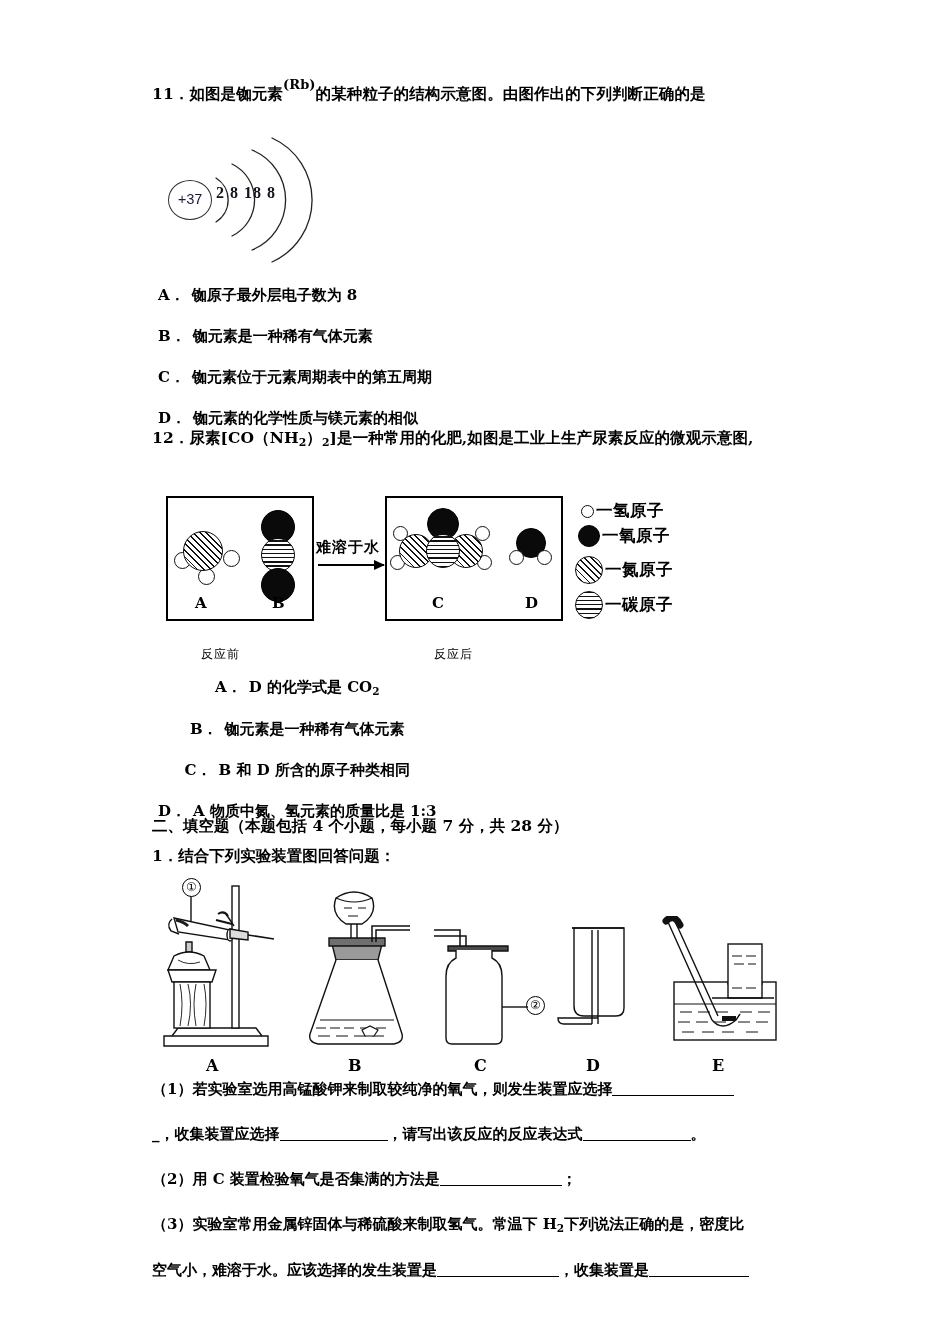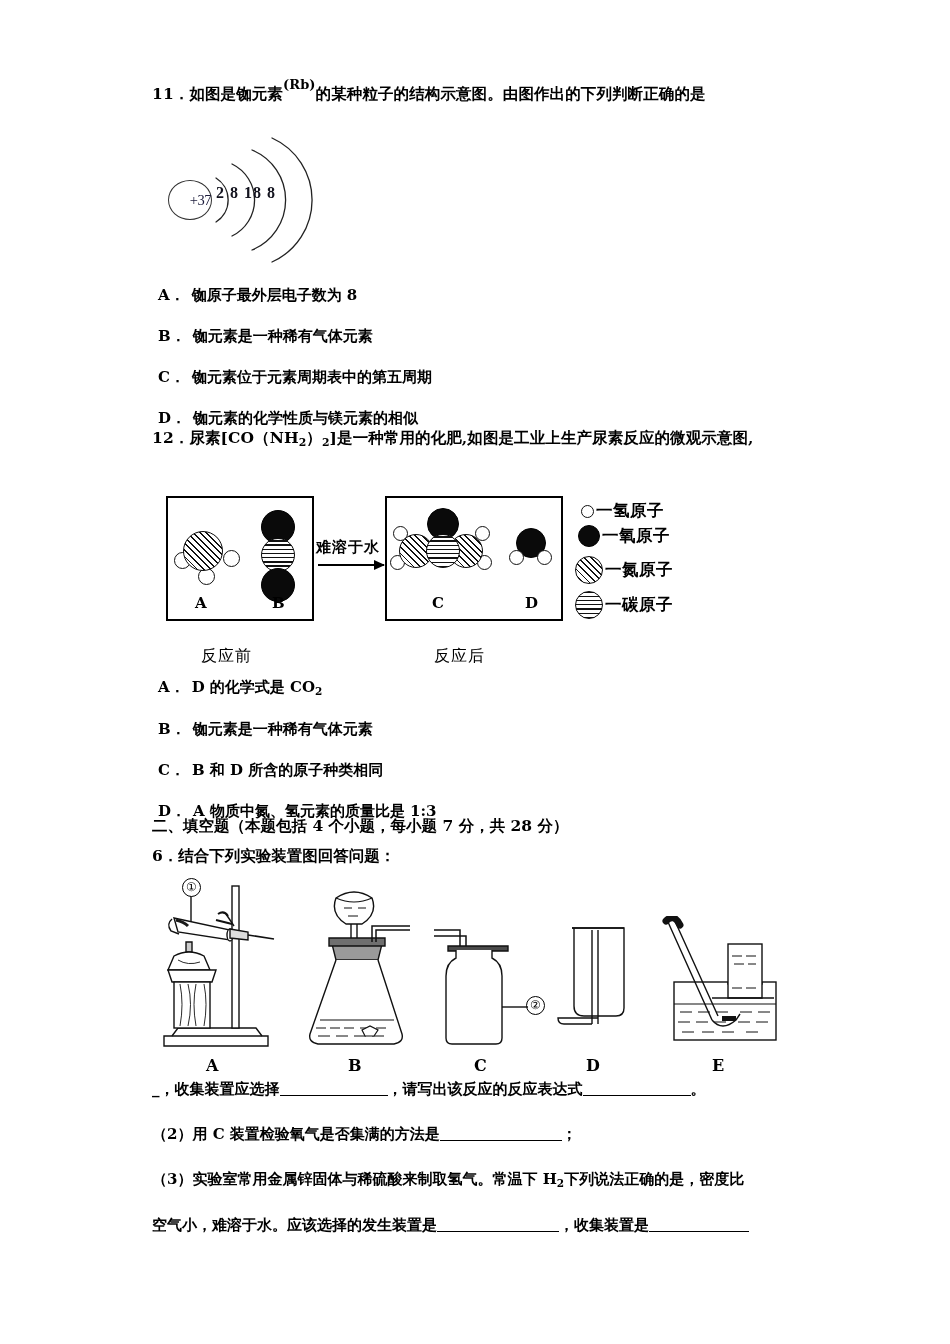--- a/index.html
+++ b/index.html
@@ -65,23 +65,23 @@
     height: 140px;
   }
   #atom-diagram .nucleus {
     position: absolute;
     left: 8px; top: 50px;
     width: 44px; height: 40px;
     border: 1.4px solid #333;
     border-radius: 50%;
     box-sizing: border-box;
     font-size: 14.5px;
-    font-family: Liberation Serif, serif;
+    font-family: Liberation Mono, monospace;
     color: #1a1a3a;
-    text-align: right;
+    text-align: center;
     line-height: 38px;
     letter-spacing: -0.5px;
   }
   #atom-diagram .shellnums {
     position: absolute;
     left: 56px;
     top: 54px;
     font-size: 16px;
     font-weight: bold;
     font-family: "Liberation Serif", serif;
@@ -200,31 +200,31 @@
   .legend-text {
     font-size: 16.5px;
     font-weight: bold;
     font-family: "DejaVu Serif", serif;
     letter-spacing: 0.5px;
   }
 
   
   .rxn-caption {
     position: absolute;
-    font-size: 16px;
+    font-size: 12px;
     font-weight: normal;
     font-family: "DejaVu Serif", serif;
     letter-spacing: 1px;
   }
   #cap-before { left: 35px;  top: 150px; }
   #cap-after  { left: 268px; top: 150px; }
 
   
   #q12-options { position: absolute; left: 6px; top: 602px; }
-  #q12-options .opt { margin-bottom: 26px; }
+  #q12-options .opt { margin-bottom: 26px; text-align: center; }
 
   
   #section2 { position: absolute; left: 0px; top: 738px; }
   #section2 .sec-head { font-size: 15.5px; font-weight: bold; white-space: nowrap; }
   #q13-stem { position: absolute; left: 0px; top: 768px; font-size: 15.5px; font-weight: bold; white-space: nowrap; }
 
   
   #apparatus-figure {
     position: absolute;
     left: 4px;
@@ -391,21 +391,21 @@
       <span class="lab">C．</span><span>B 和 D 所含的原子种类相同</span>
     </div>
     <div class="opt">
       <span class="lab">D．</span><span>A 物质中氮、氢元素的质量比是 1:3</span>
     </div>
   </div>
 
   <div id="section2">
     <div class="sec-head">二、填空题（本题包括 4 个小题，每小题 7 分，共 28 分）</div>
   </div>
-  <div id="q13-stem">6．结合下列实验装置图回答问题：</div>
+  <div id="q13-stem">1．结合下列实验装置图回答问题：</div>
 
   <div id="apparatus-figure">
 
     <div class="app-item" style="left:0px; top:0px;">
       <svg width="130" height="178" viewBox="0 0 130 178">
         <g stroke="#111" fill="none" stroke-width="1.4">
 
           <path d="M 8 168 L 112 168 L 112 158 L 8 158 Z" fill="#fff"></path>
           <path d="M 16 158 L 22 150 L 100 150 L 106 158"></path>
 
@@ -524,20 +524,23 @@
 
           <path d="M 66 100 l 14 0 l 0 5 l -14 0 Z" fill="#111" stroke="none"></path>
         </g>
       </svg>
     </div>
     <div class="app-label" style="left:556px; top:178px;">E</div>
   </div>
 
   <div id="fill-questions">
     <div class="fq">
+      <span>（1）若实验室选用高锰酸钾来制取较纯净的氧气，则发生装置应选择</span><span class="blank" style="width:122px;"></span>
+    </div>
+    <div class="fq">
       <span>_，收集装置应选择</span><span class="blank" style="width:108px;"></span><span>，请写出该反应的反应表达式</span><span class="blank" style="width:108px;"></span><span>。</span>
     </div>
     <div class="fq">
       <span>（2）用 C 装置检验氧气是否集满的方法是</span><span class="blank" style="width:122px;"></span><span>；</span>
     </div>
     <div class="fq">
       <span>（3）实验室常用金属锌固体与稀硫酸来制取氢气。常温下 H</span><sub>2</sub><span>下列说法正确的是，密度比</span>
     </div>
     <div class="fq">
       <span>空气小，难溶于水。应该选择的发生装置是</span><span class="blank" style="width:122px;"></span><span>，收集装置是</span><span class="blank" style="width:100px;"></span>

